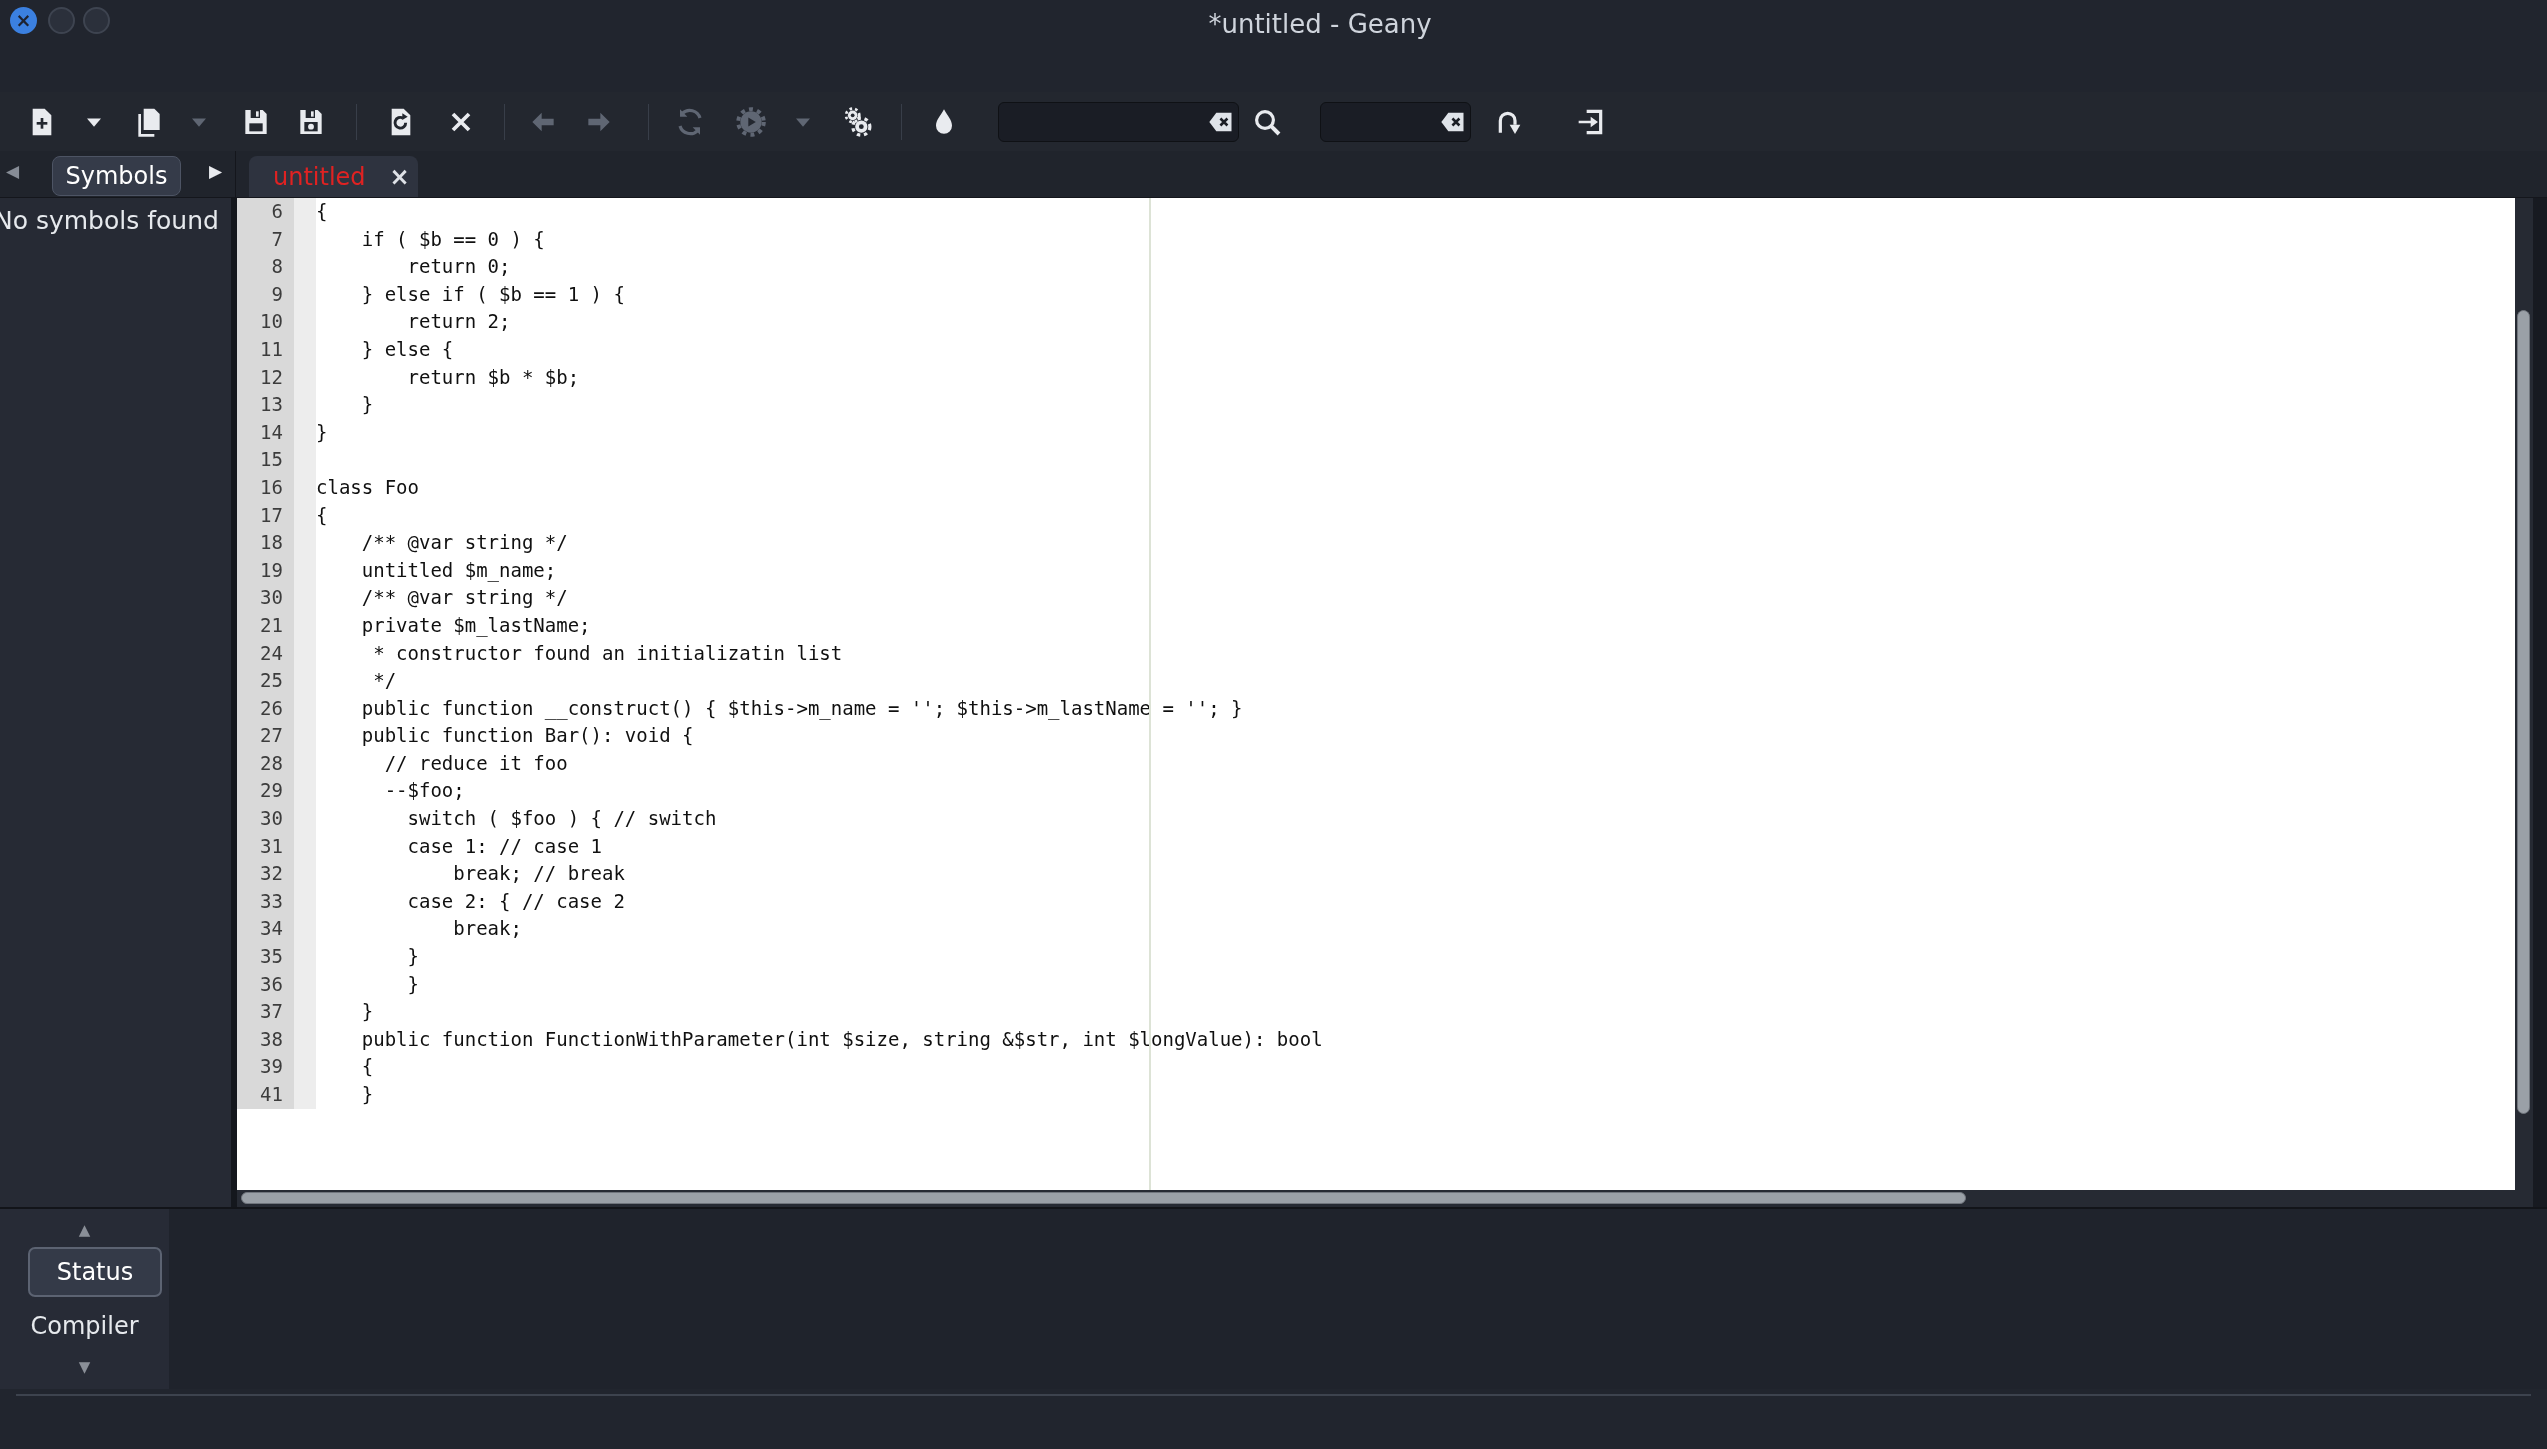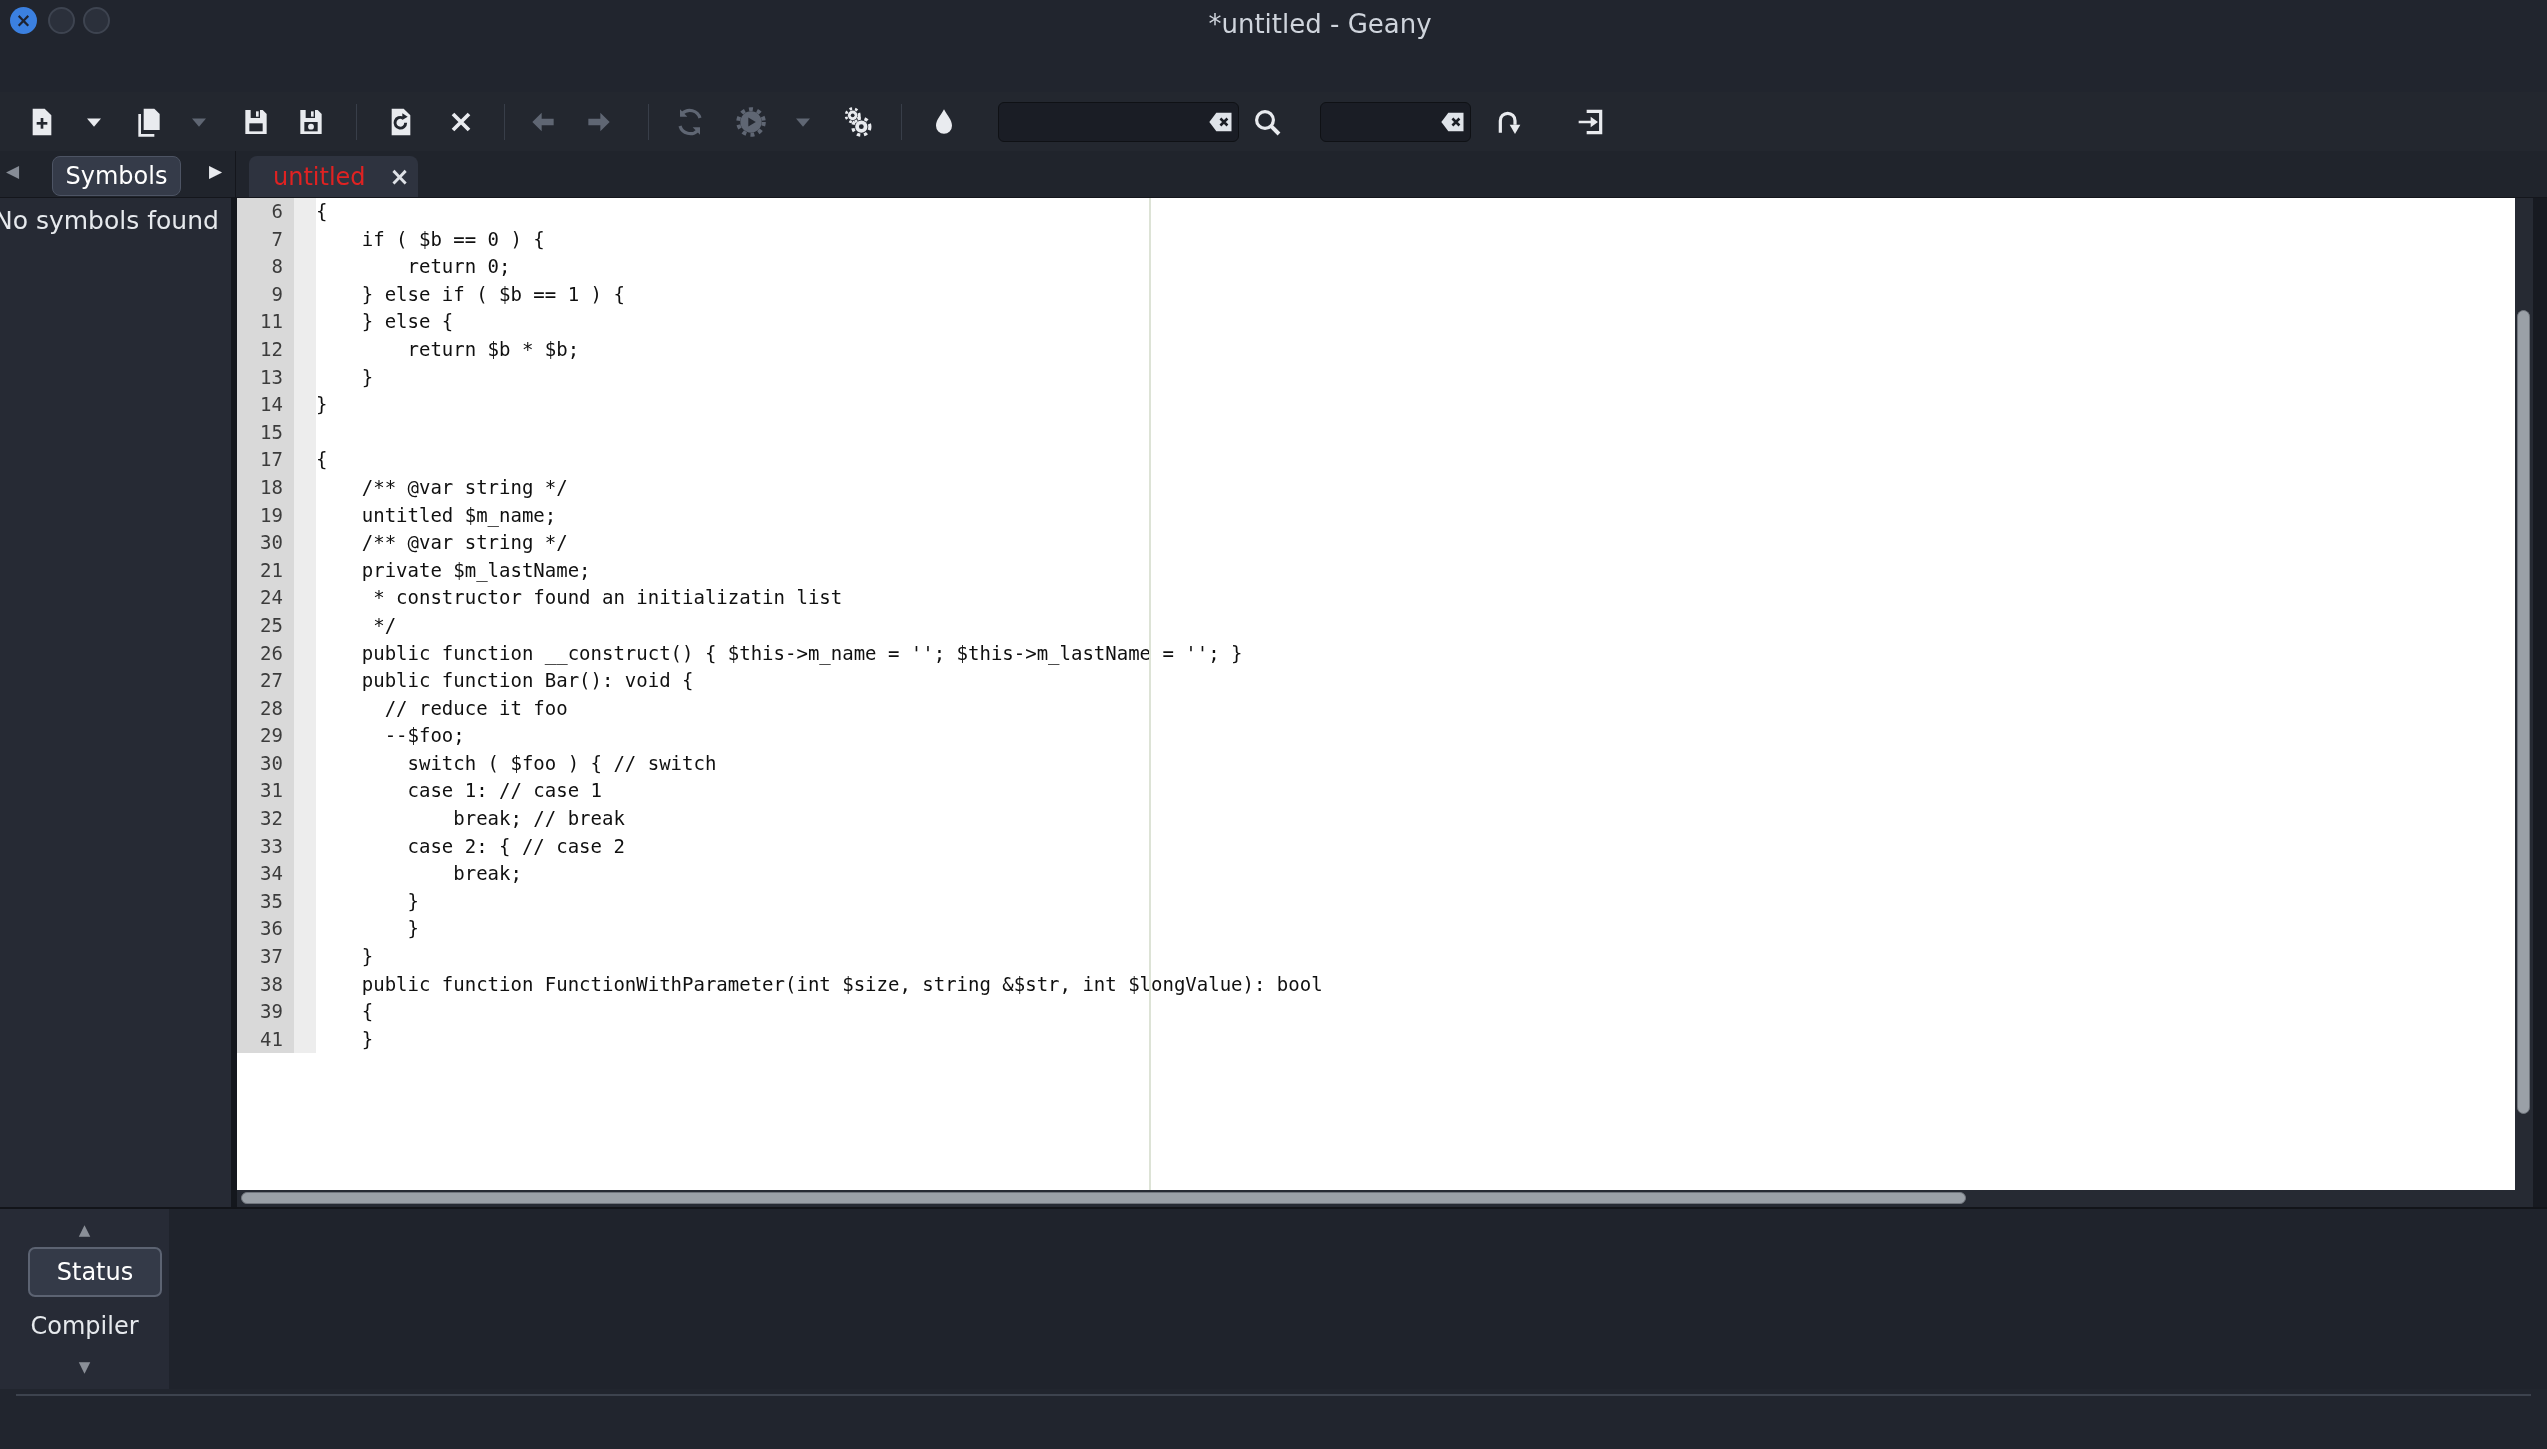--- a/index.html
+++ b/index.html
@@ -301,20 +301,25 @@
         <span class="ln">8</span>
         <span class="fold"></span>
         <span class="code">        return 0;</span>
       </div>
         <div class="code-row">
         <span class="ln">9</span>
         <span class="fold"></span>
         <span class="code">    } else if ( $b == 1 ) {</span>
       </div>
         <div class="code-row">
+        <span class="ln">10</span>
+        <span class="fold"></span>
+        <span class="code">        return 2;</span>
+      </div>
+        <div class="code-row">
         <span class="ln">11</span>
         <span class="fold"></span>
         <span class="code">    } else {</span>
       </div>
         <div class="code-row">
         <span class="ln">12</span>
         <span class="fold"></span>
         <span class="code">        return $b * $b;</span>
       </div>
         <div class="code-row">
@@ -324,20 +329,25 @@
       </div>
         <div class="code-row">
         <span class="ln">14</span>
         <span class="fold"></span>
         <span class="code">}</span>
       </div>
         <div class="code-row">
         <span class="ln">15</span>
         <span class="fold"></span>
         <span class="code"></span>
+      </div>
+        <div class="code-row">
+        <span class="ln">16</span>
+        <span class="fold"></span>
+        <span class="code">class Foo</span>
       </div>
         <div class="code-row">
         <span class="ln">17</span>
         <span class="fold"></span>
         <span class="code">{</span>
       </div>
         <div class="code-row">
         <span class="ln">18</span>
         <span class="fold"></span>
         <span class="code">    /** @var string */</span>

